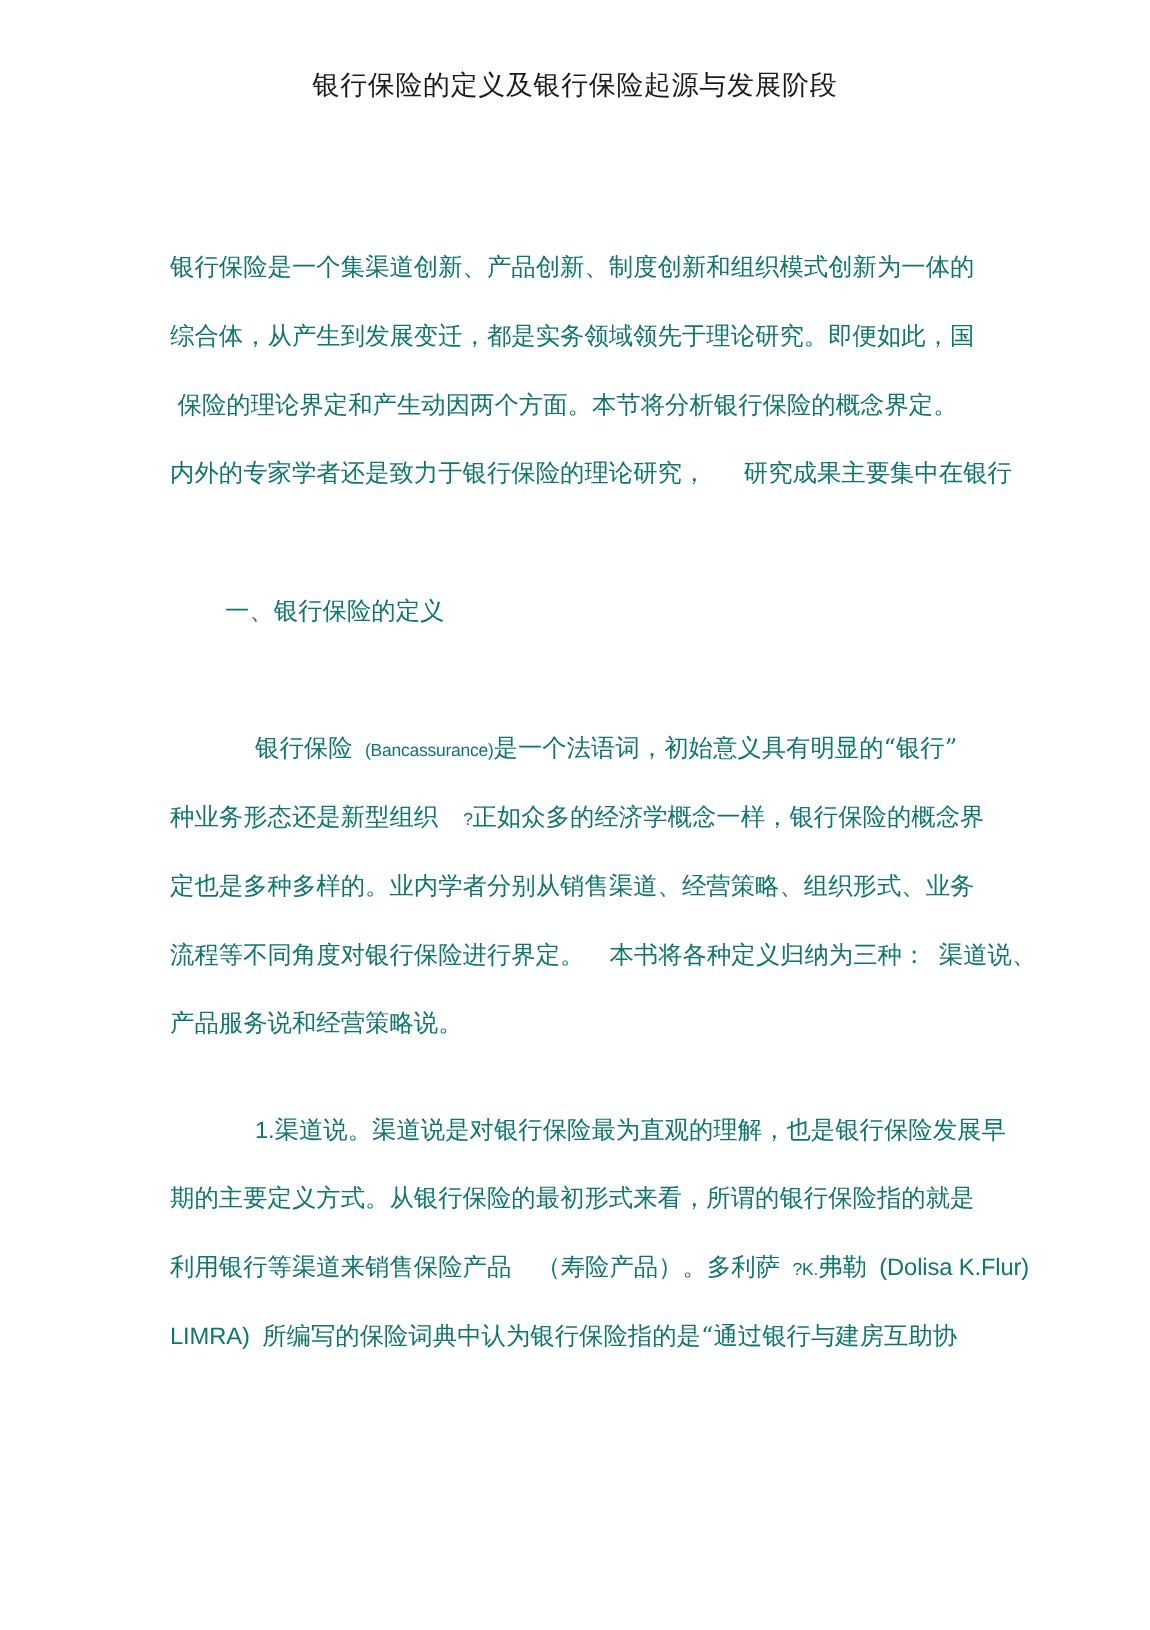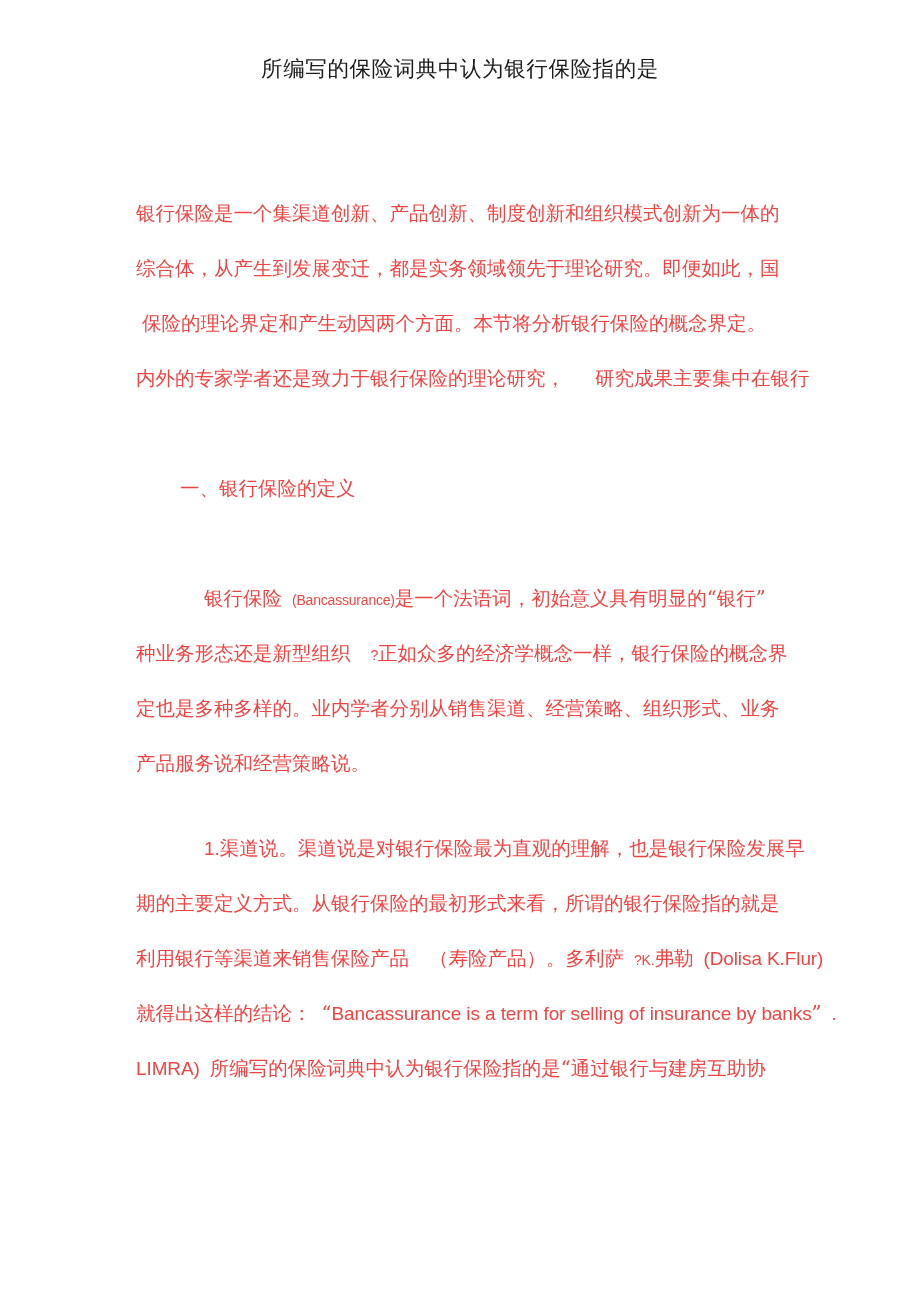--- a/index.html
+++ b/index.html
@@ -47,21 +47,21 @@
     left: 136px;
     top: 186px;
     width: 700px;
   }
 
   .line {
     height: 55px;
     line-height: 55px;
     font-size: 19.5px;
     white-space: nowrap;
-    color: #ef4444;
+    color: #0f766e;
     font-family: "DejaVu Serif", "Liberation Serif", serif;
   }
 
   
   .lat {
     font-family: "Liberation Sans", "DejaVu Sans", sans-serif;
     font-size: 19px;
     letter-spacing: -0.1px;
   }
   .lat-b {
@@ -86,21 +86,21 @@
   }
 
   .blank { height: 55px; }
   .blank-half { height: 30px; }
 </style>
 </head>
 <body>
 
 <div class="page">
 
-  <div class="doc-title">所编写的保险词典中认为银行保险指的是</div>
+  <div class="doc-title">银行保险的定义及银行保险起源与发展阶段</div>
 
   <div class="body-block">
 
     <div class="line">
       <span>银行保险是一个集渠道创新、产品创新、制度创新和组织模式创新为一体的</span>
     </div>
     <div class="line">
       <span>综合体，从产生到发展变迁，都是实务领域领先于理论研究。即便如此，国</span>
     </div>
     <div class="line ind-1">
@@ -121,35 +121,35 @@
     <div class="line ind-3">
       <span>银行保险</span><span class="gap-s"></span><span class="lat-b">(Bancassurance)</span><span>是一个法语词，初始意义具有明显的“银行”</span>
     </div>
     <div class="line">
       <span>种业务形态还是新型组织</span><span class="gap-m"></span><span class="lat-b">?</span><span>正如众多的经济学概念一样，银行保险的概念界</span>
     </div>
     <div class="line">
       <span>定也是多种多样的。业内学者分别从销售渠道、经营策略、组织形式、业务</span>
     </div>
     <div class="line">
+      <span>流程等不同角度对银行保险进行界定。</span><span class="gap-m"></span><span>本书将各种定义归纳为三种：</span><span class="gap-s"></span><span>渠道说、</span>
+    </div>
+    <div class="line">
       <span>产品服务说和经营策略说。</span>
     </div>
 
     <div class="blank-half"></div>
 
     <div class="line ind-3">
       <span class="lat">1.</span><span>渠道说。渠道说是对银行保险最为直观的理解，也是银行保险发展早</span>
     </div>
     <div class="line">
       <span>期的主要定义方式。从银行保险的最初形式来看，所谓的银行保险指的就是</span>
     </div>
     <div class="line">
       <span>利用银行等渠道来销售保险产品</span><span class="gap-m"></span><span>（寿险产品</span><span>）。多利萨</span><span class="gap-s"></span><span class="lat-b">?K.</span><span>弗勒</span><span class="gap-s"></span><span class="lat">(Dolisa K.Flur)</span>
     </div>
     <div class="line">
-      <span>就得出这样的结论：</span><span class="gap-s"></span><span>“</span><span class="lat">Bancassurance is a term for selling of insurance by banks</span><span>”</span><span class="gap-s"></span><span class="lat">.</span>
-    </div>
-    <div class="line">
       <span class="lat">LIMRA)</span><span class="gap-s"></span><span>所编写的保险词典中认为银行保险指的是“通过银行与建房互助协</span>
     </div>
 
   </div>
 </div>
 
 </body></html>

